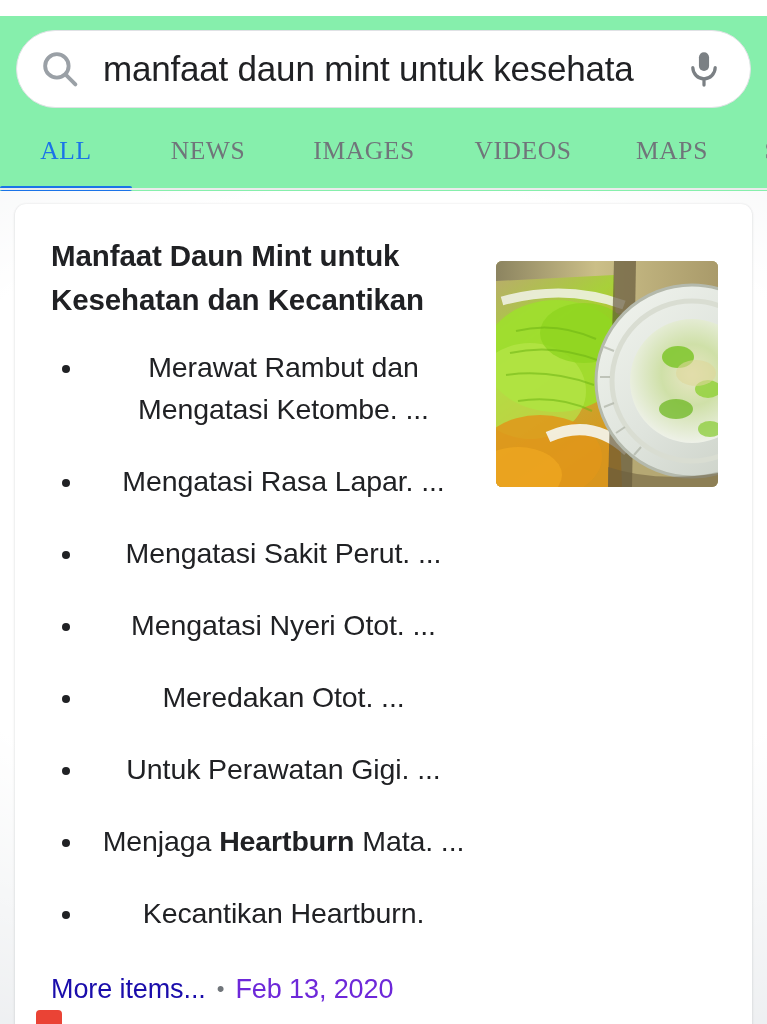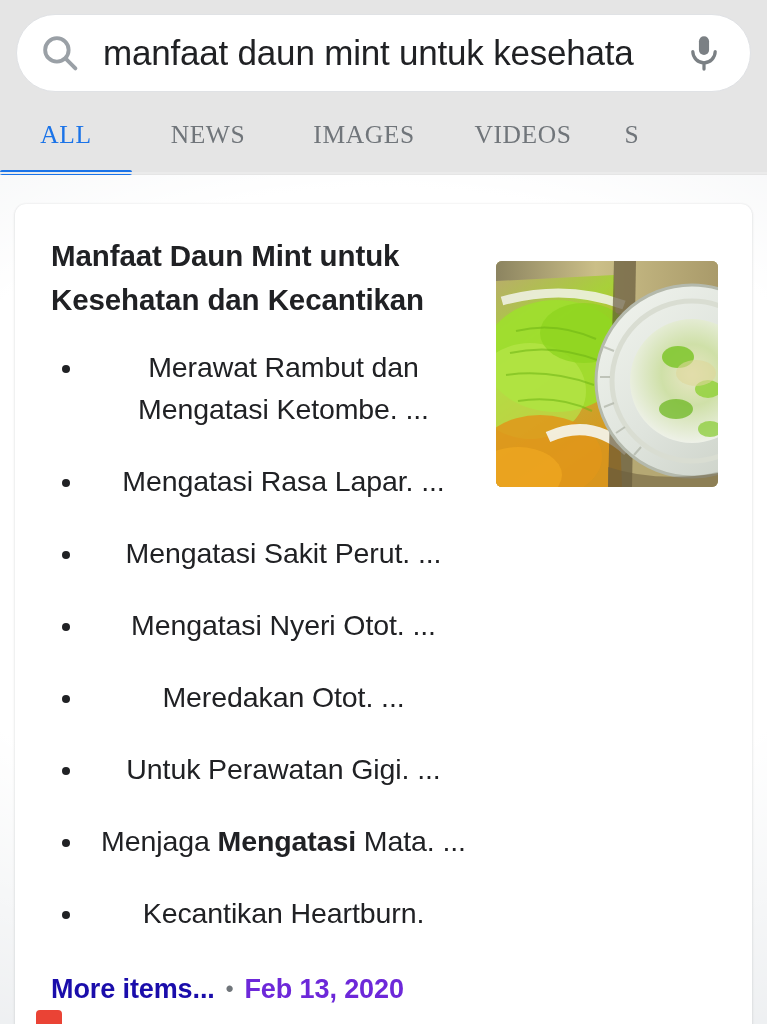--- a/index.html
+++ b/index.html
@@ -12,24 +12,24 @@
 
   body {
     font-family: "Liberation Sans", "DejaVu Sans", sans-serif;
     background: #ffffff;
     position: relative;
   }
 
   
   .top-band {
     position: absolute;
-    left: 0; top: 0;
+    left: 0; top: 16px;
     width: 767px;
     height: 175px;
-    background: #e5e5e5;
+    background: #86efac;
     z-index: 5;
   }
 
   
   .search-bar {
     position: absolute;
     left: 16px;
     top: 14px;
     width: 735px;
     height: 78px;
@@ -222,21 +222,20 @@
 
   .bullet-item b { font-weight: 700; }
 
   
   .meta-row {
     display: flex;
     align-items: baseline;
     margin-top: 38px;
     font-size: 27px;
     line-height: 34px;
-    font-weight: bold;
   }
 
   .more-items {
     color: #1a0dab;
     text-decoration: none;
     letter-spacing: -0.1px;
     cursor: pointer;
   }
 
   .meta-sep {
@@ -303,20 +302,24 @@
     <div class="tab" style="width:152px">
       <span class="tab-label">NEWS</span>
       <span class="underline"></span>
     </div>
     <div class="tab" style="width:160px">
       <span class="tab-label">IMAGES</span>
       <span class="underline"></span>
     </div>
     <div class="tab" style="width:158px">
       <span class="tab-label">VIDEOS</span>
+      <span class="underline"></span>
+    </div>
+    <div class="tab" style="width:140px">
+      <span class="tab-label">MAPS</span>
       <span class="underline"></span>
     </div>
     <div class="tab" style="width:60px">
       <span class="tab-label">S</span>
       <span class="underline"></span>
     </div>
   </div>
 
   <div class="tab-divider"></div>
 </div>
@@ -400,21 +403,21 @@
       </svg>
     </div>
 
     <ul class="bullet-list">
       <li class="bullet-item">Merawat Rambut dan Mengatasi Ketombe. ...</li>
       <li class="bullet-item">Mengatasi Rasa Lapar. ...</li>
       <li class="bullet-item">Mengatasi Sakit Perut. ...</li>
       <li class="bullet-item">Mengatasi Nyeri Otot. ...</li>
       <li class="bullet-item">Meredakan Otot. ...</li>
       <li class="bullet-item">Untuk Perawatan Gigi. ...</li>
-      <li class="bullet-item">Menjaga <b>Mengatasi</b> Mata. ...</li>
+      <li class="bullet-item">Menjaga <b>Heartburn</b> Mata. ...</li>
       <li class="bullet-item">Kecantikan Heartburn.</li>
     </ul>
 
     <div class="meta-row">
       <a class="more-items" href="#">More items...</a>
       <span class="meta-sep">•</span>
       <span class="meta-date">Feb 13, 2020</span>
     </div>
 
   </div>

